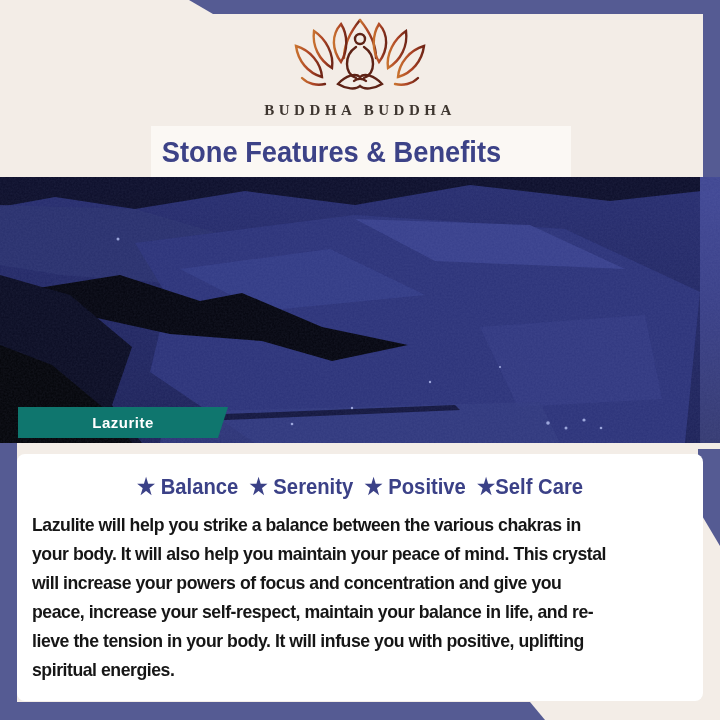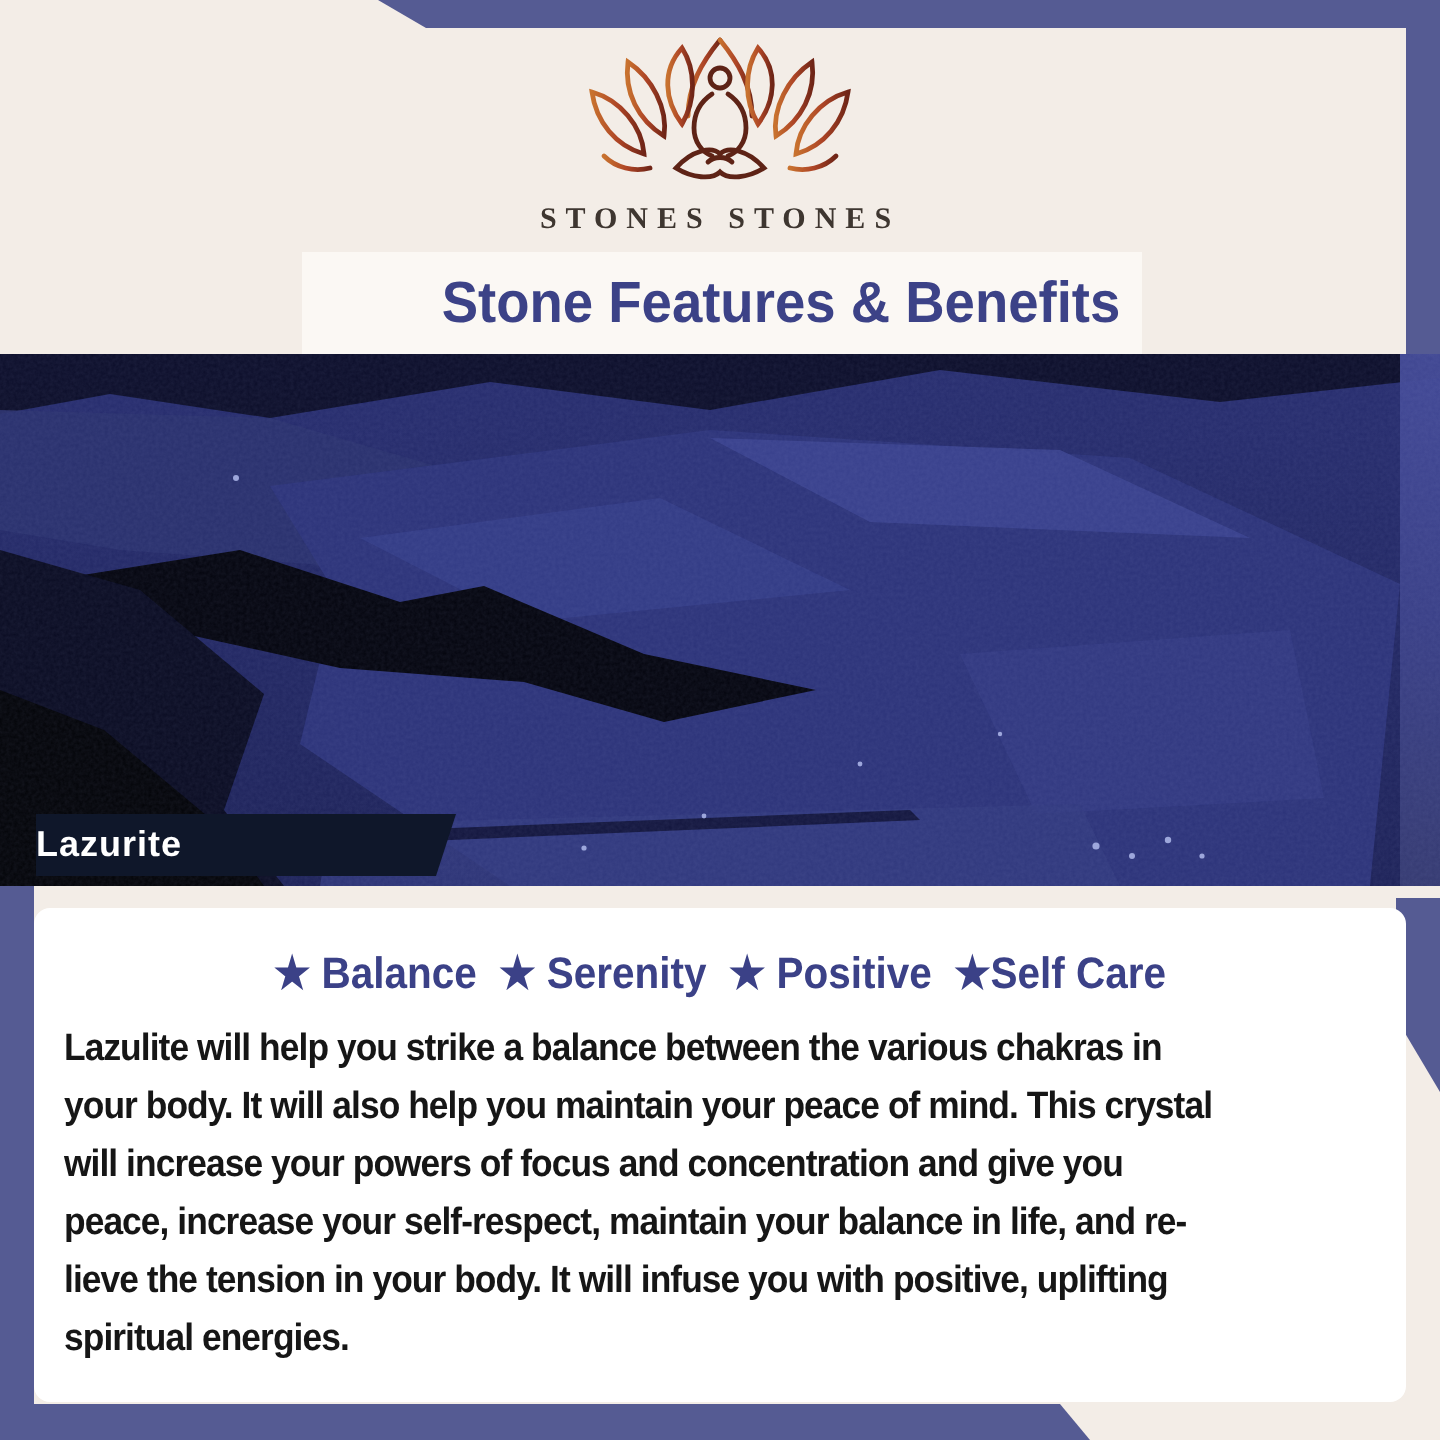--- a/index.html
+++ b/index.html
@@ -26,34 +26,34 @@
   
   .brand{position:absolute;left:0;top:16px;width:720px;text-align:center;}
   .brand svg{display:block;margin:0 auto;}
   .brand-name{
     margin-top:2px;font-family:"Liberation Serif", serif;font-size:15px;
     letter-spacing:4.5px;color:#3e3630;font-weight:600;
   }
   
   .banner{
     position:absolute;left:151px;top:126px;width:420px;height:52px;
-    background:#fbf8f4;display:flex;align-items:center;justify-content:flex-end;
+    background:#fbf8f4;display:flex;align-items:center;justify-content:flex-start;
   }
   .banner-title{
     color:#3c4287;font-weight:bold;font-size:29px;letter-spacing:0;
     transform:scaleX(.94);white-space:nowrap;
   }
   
   .stone-photo{position:absolute;left:0;top:177px;width:720px;height:266px;overflow:hidden;}
   .stone-photo svg{display:block;}
   .stone-label{
-    position:absolute;left:18px;top:407px;width:210px;height:31px;background:#0f172a;
+    position:absolute;left:18px;top:407px;width:210px;height:31px;background:#0f766e;
     clip-path:polygon(0 0,100% 0,calc(100% - 10px) 100%,0 100%);
-    display:flex;align-items:center;justify-content:flex-start;
-    color:#ffffff;font-weight:bold;font-size:18px;letter-spacing:.5px;
+    display:flex;align-items:center;justify-content:center;
+    color:#ffffff;font-weight:bold;font-size:15px;letter-spacing:.5px;
   }
   
   .panel{
     position:absolute;left:17px;top:454px;width:686px;height:247px;
     background:#ffffff;border-radius:8px;text-decoration:underline;
   }
   .stars-line{
     position:absolute;left:0;top:20px;width:100%;text-align:center;
     color:#3b4187;font-weight:bold;font-size:22px;white-space:pre;
     transform:scaleX(.92);
@@ -98,21 +98,21 @@
         <path d="M100,68 C108,70 117,68 123,62"></path>
       </g>
       <g fill="none" stroke="#5e2316" stroke-width="2.4" stroke-linecap="round">
         <circle cx="65" cy="23" r="5"></circle>
         <path d="M61,31 C55,35 52,41 52,48 C52,55 56,60 61,62"></path>
         <path d="M69,31 C75,35 78,41 78,48 C78,55 74,60 69,62"></path>
         <path d="M43,68 C51,59 61,57 65,61 C69,57 79,59 87,68 C79,73 69,74 65,70 C61,74 51,73 43,68 Z"></path>
         <path d="M59,65 C62,62 68,62 71,65"></path>
       </g>
     </svg>
-    <div class="brand-name">STONES STONES</div>
+    <div class="brand-name">BUDDHA BUDDHA</div>
   </div>
 
   <div class="banner">
     <span class="banner-title">Stone Features &amp; Benefits</span>
   </div>
 
   <div class="stone-photo">
     <svg viewBox="0 0 720 266" width="720" height="266" aria-hidden="true">
       <defs>
         <linearGradient id="rockGrad" x1="0" y1="0" x2="0" y2="1">

